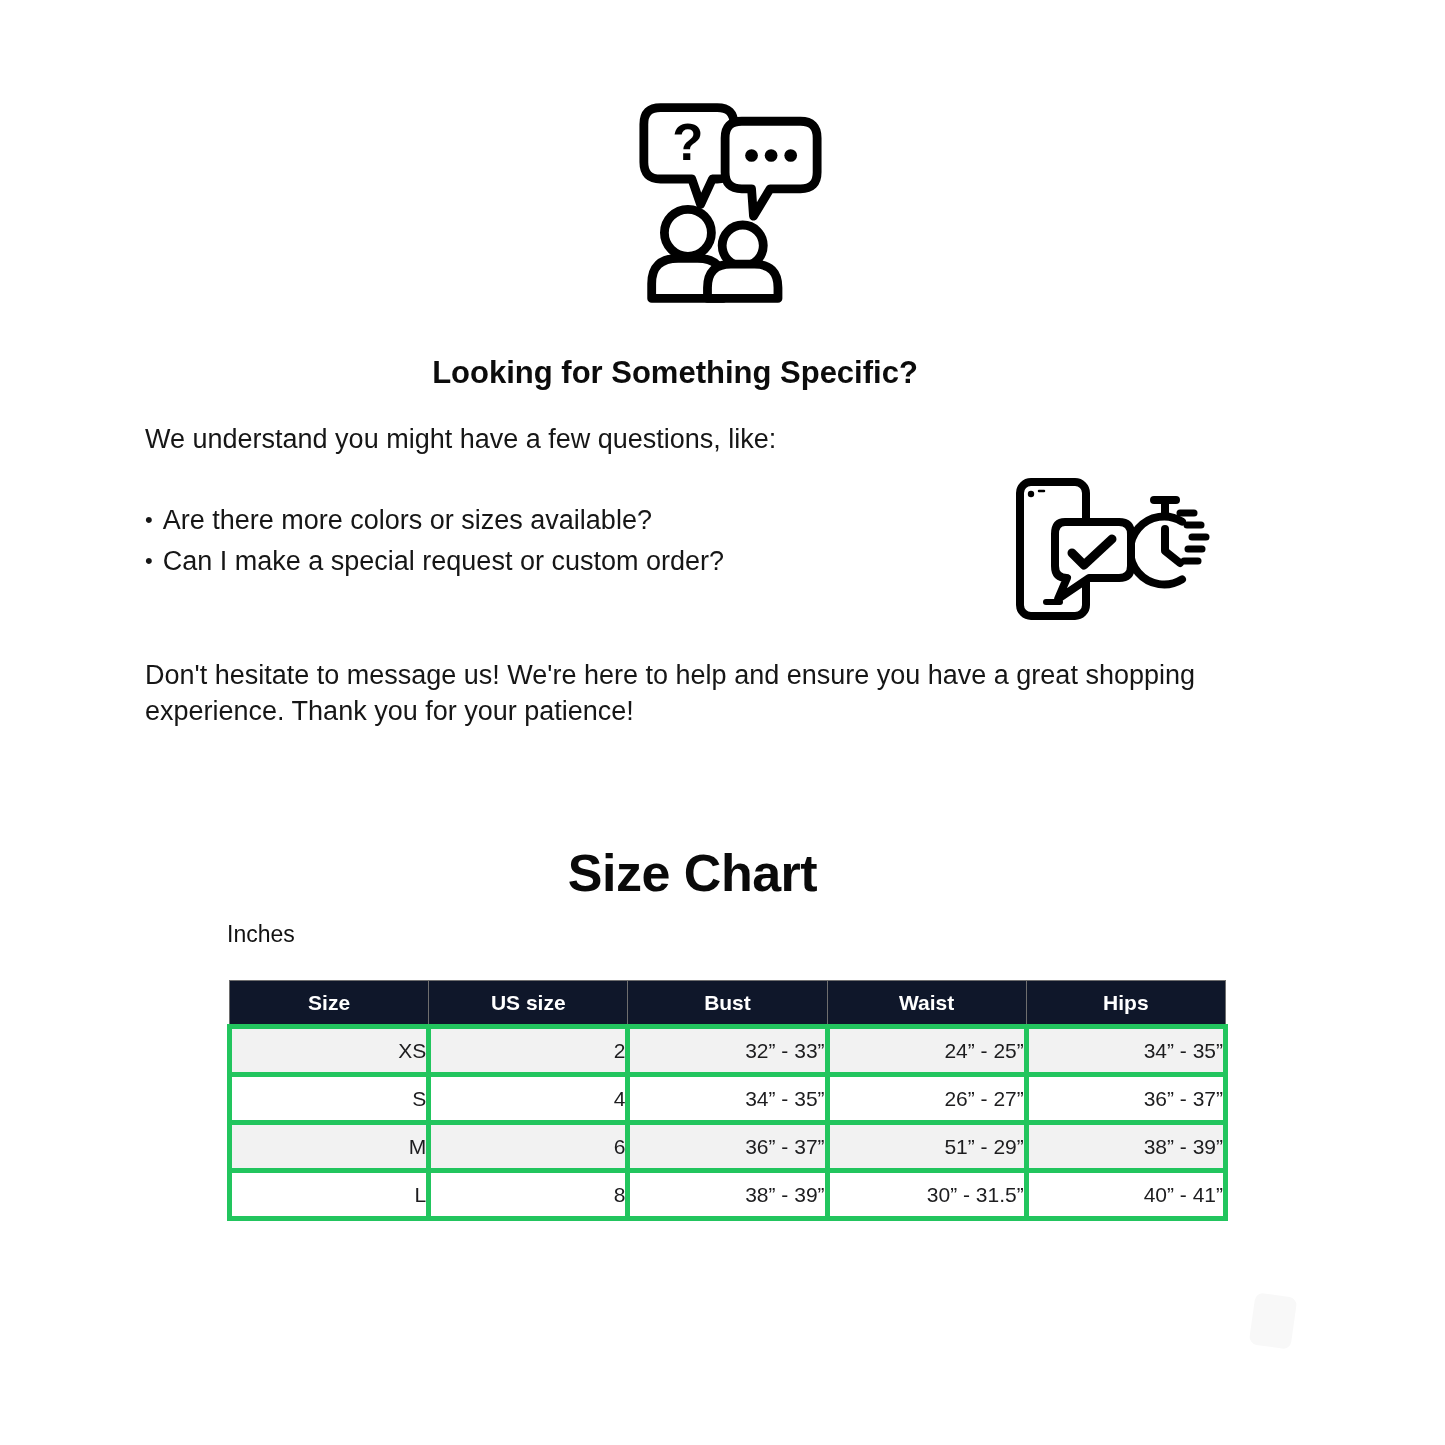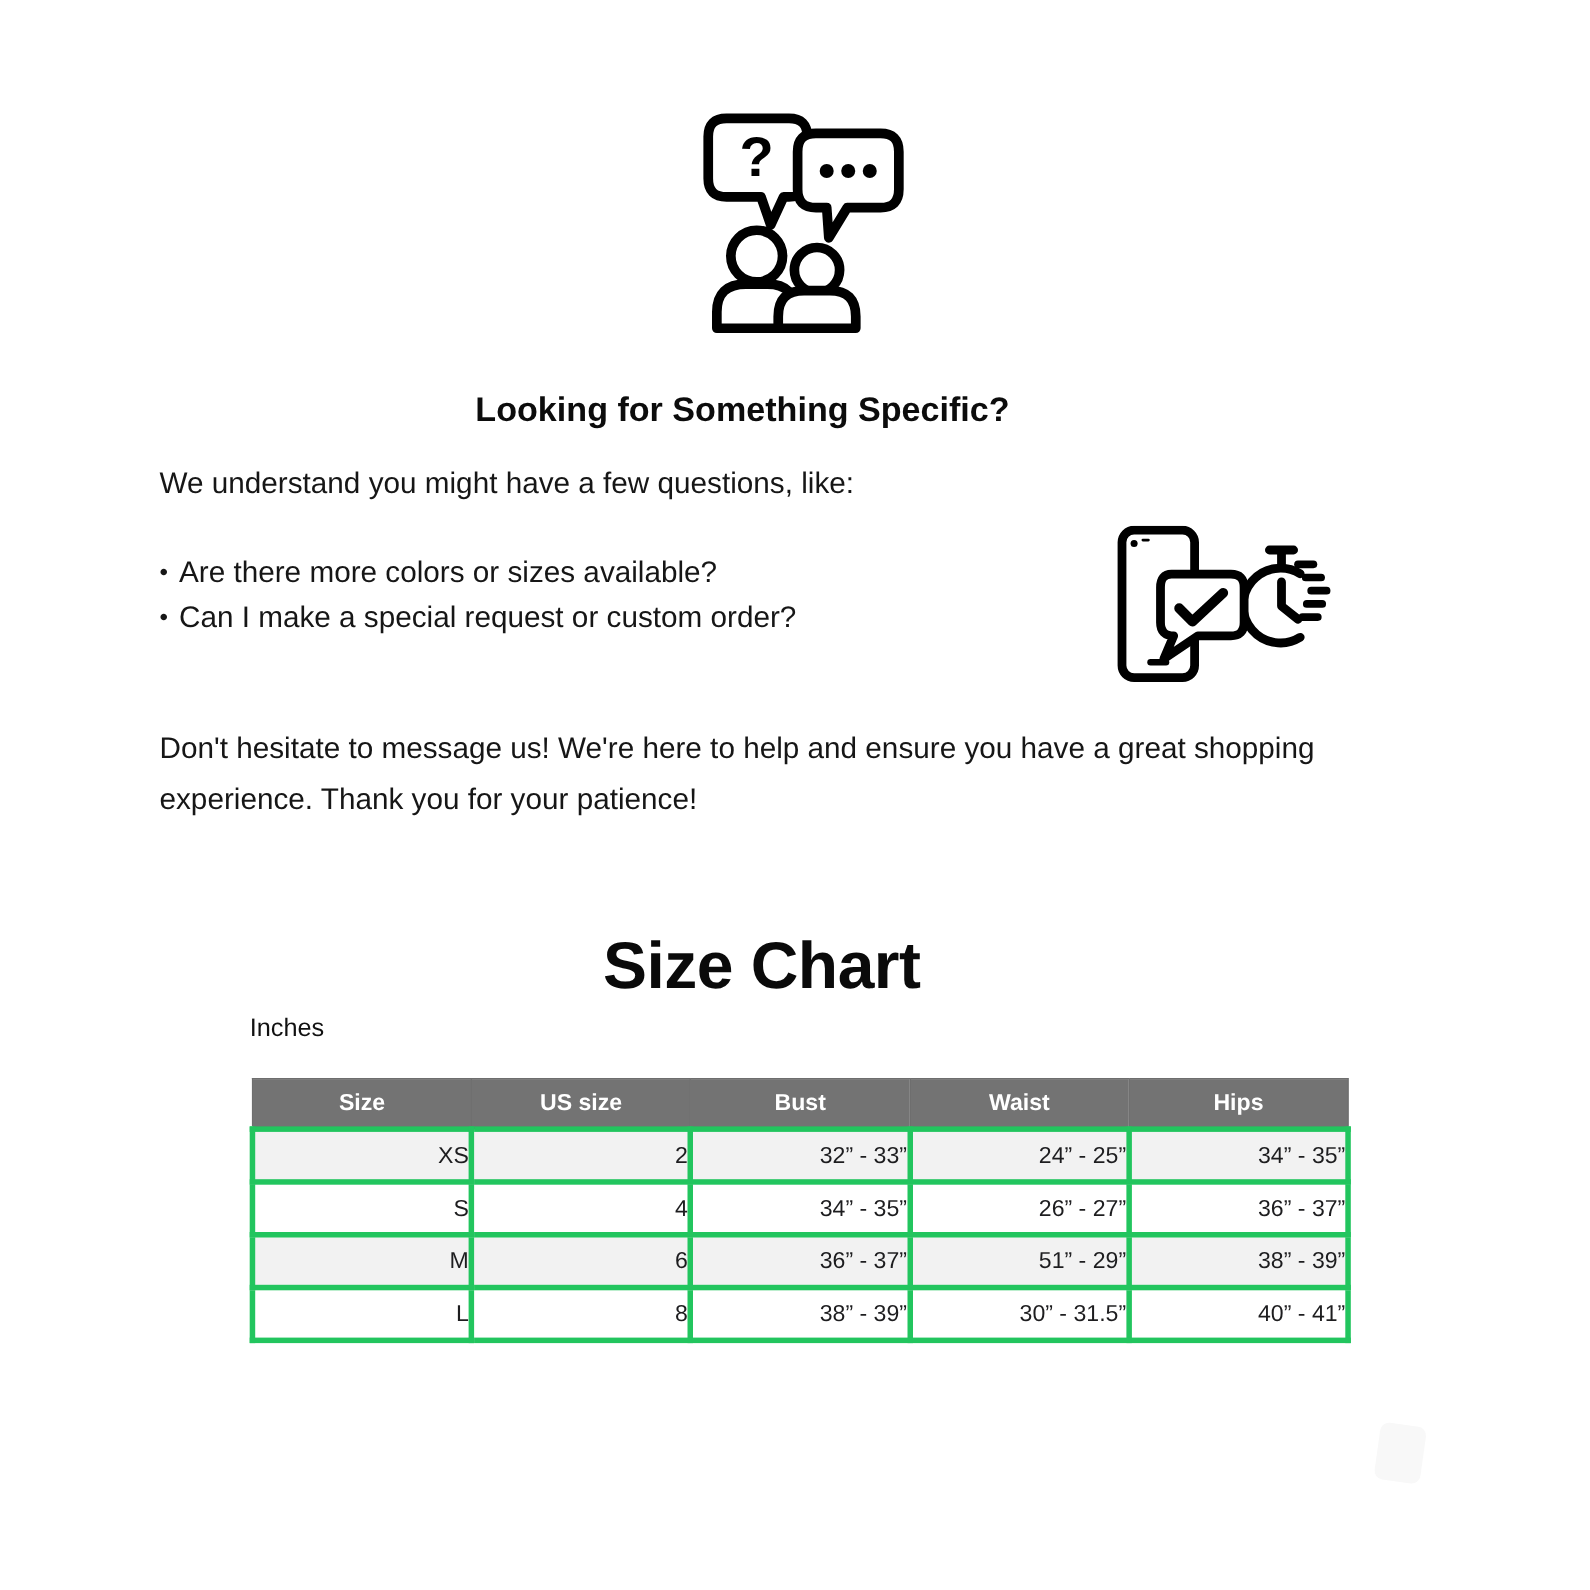--- a/index.html
+++ b/index.html
@@ -22,38 +22,38 @@
     font-size:27px; color:#161616;
   }
   .question-list {
     position:absolute; left:145px; top:501px;
     list-style:none; font-size:27px; line-height:38.7px; color:#161616;
   }
   .question-list li .bullet { font-size:22px; margin-right:10px; position:relative; top:-2px; }
   .fast-icon { position:absolute; left:1013px; top:478px; width:200px; height:144px; }
   .help-closing {
     position:absolute; left:145px; top:657px; width:1140px;
-    font-size:27px; line-height:46px; color:#161616;
+    font-size:27px; line-height:36px; color:#161616;
   }
   .size-chart-title {
     position:absolute; left:0; top:843px; width:1385px;
-    text-align:center; font-size:60px; font-weight:bold; color:#0a0a0a;
+    text-align:center; font-size:52px; font-weight:bold; color:#0a0a0a;
     letter-spacing:-0.5px;
   }
   .unit-label {
     position:absolute; left:227px; top:921px;
     font-size:23px; color:#111111;
   }
   .size-table {
     position:absolute; left:227px; top:980px; width:1001px;
     border-collapse:collapse; table-layout:fixed;
     font-size:21px;
   }
   .size-table th {
-    background:#737373; color:#ffffff; font-weight:bold;
+    background:#0f172a; color:#ffffff; font-weight:bold;
     height:46px; text-align:center;
     border:1px solid #6e6e6e;
   }
   .size-table td {
     height:48px; text-align:right; color:#1d1d1f;
     border:5px solid #22c55e; background:#ffffff;
     font-weight:normal;
   }
   .size-table tbody tr:nth-child(odd) td { background:#f2f2f2; }
   .watermark {

